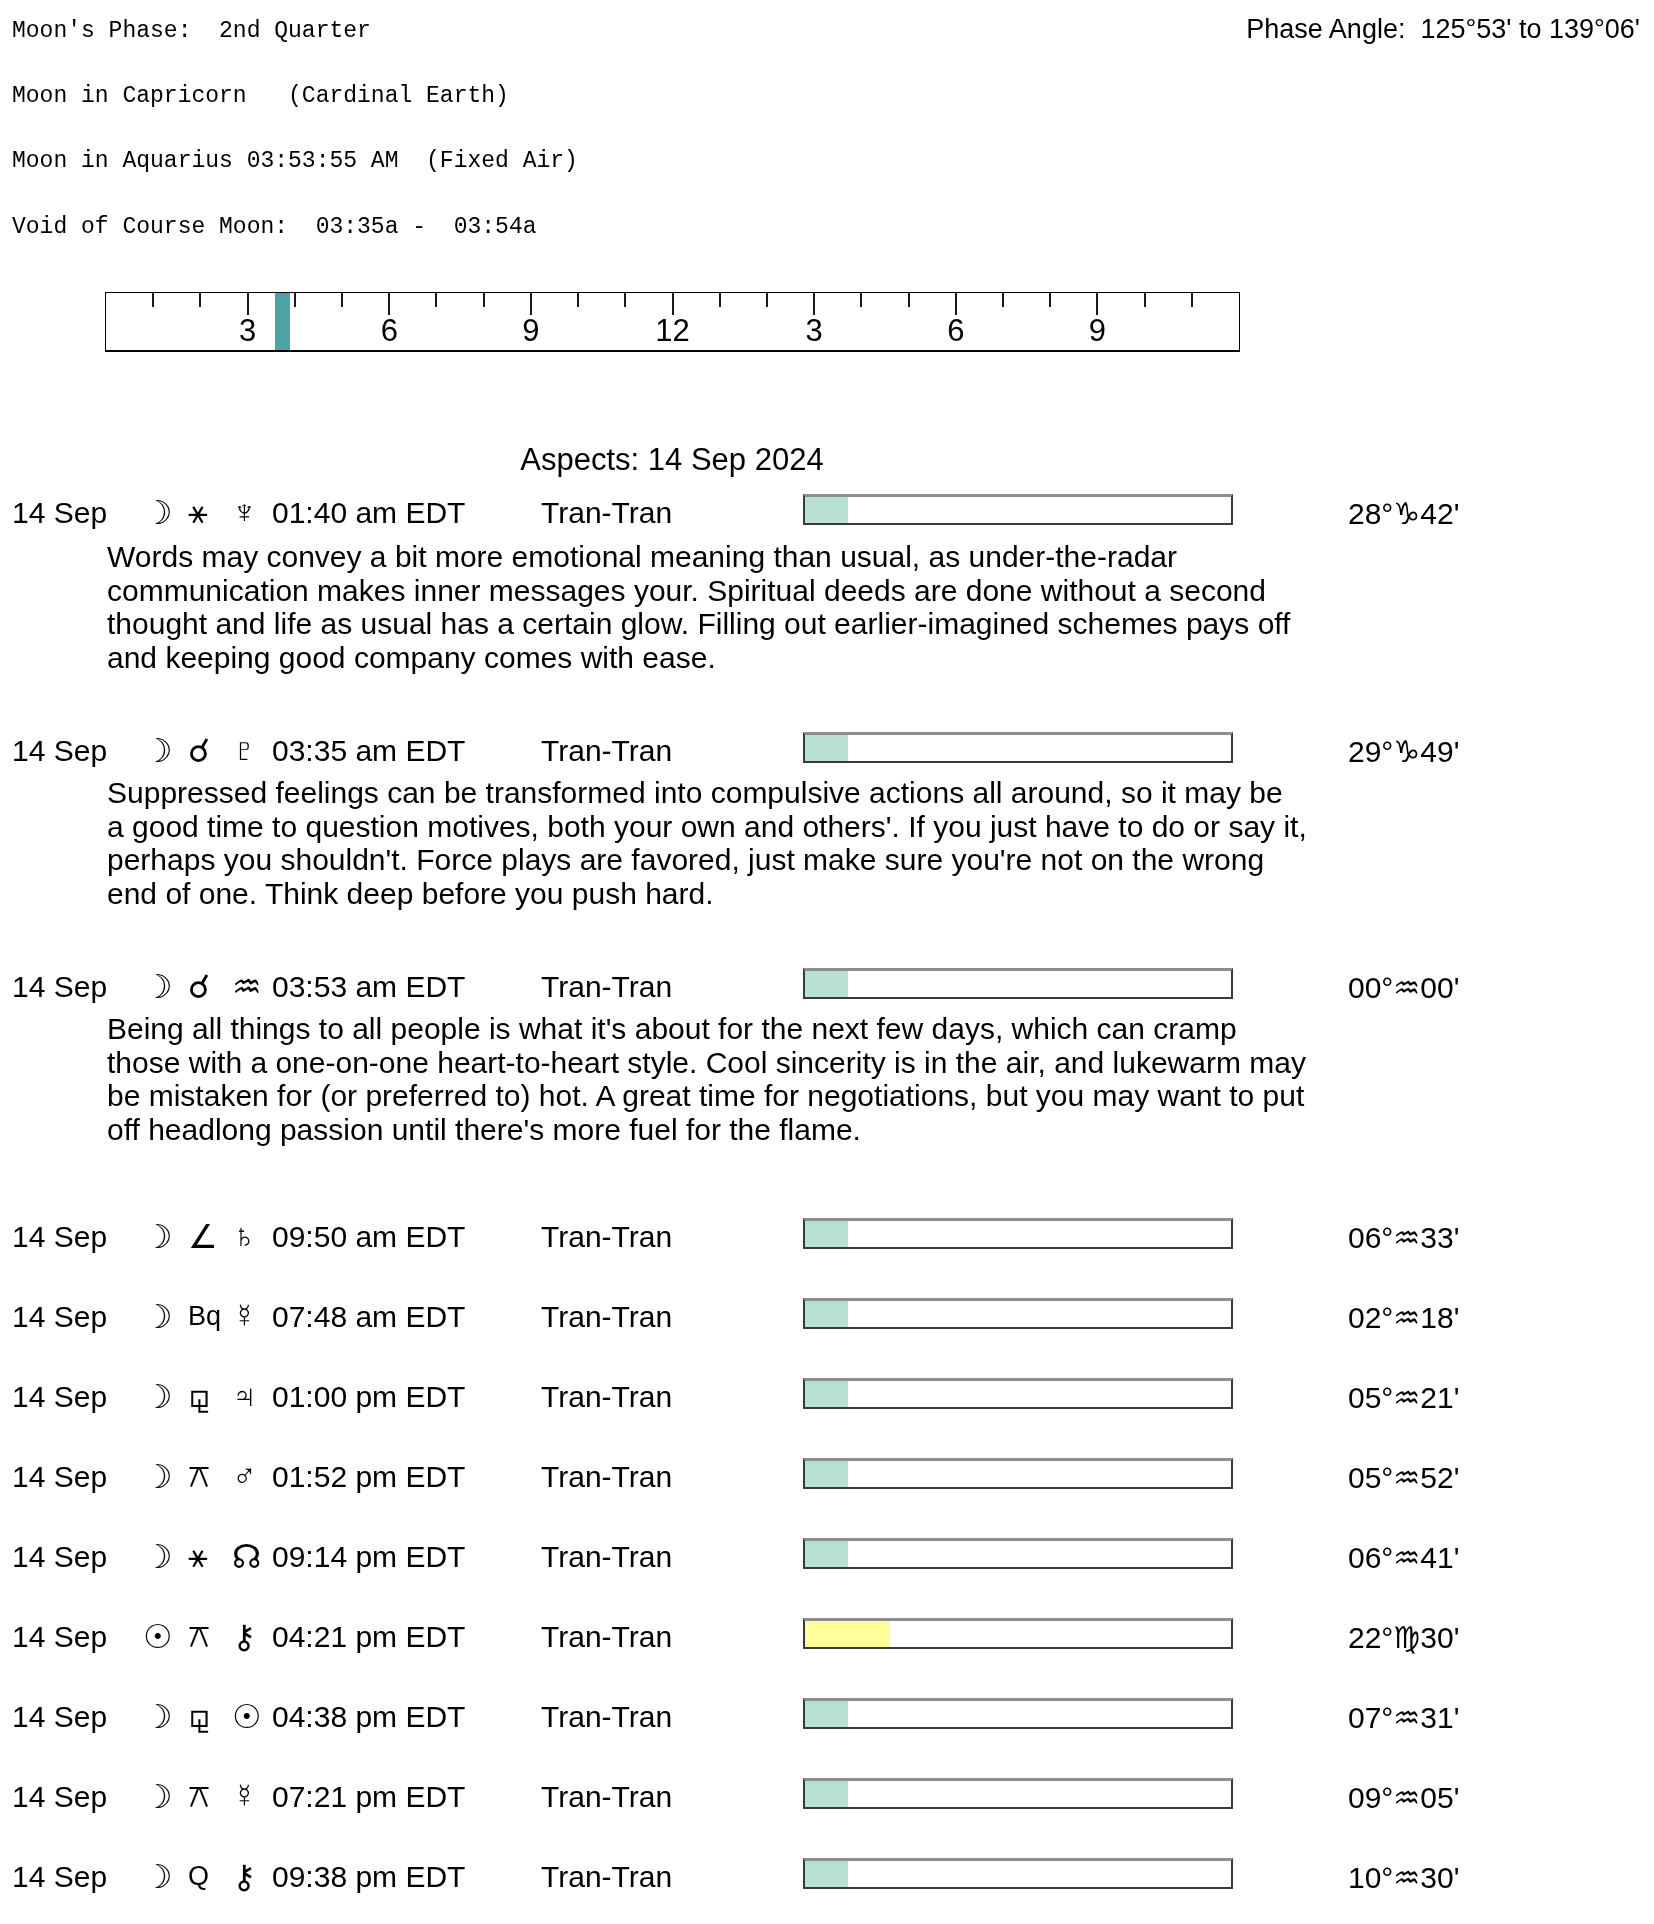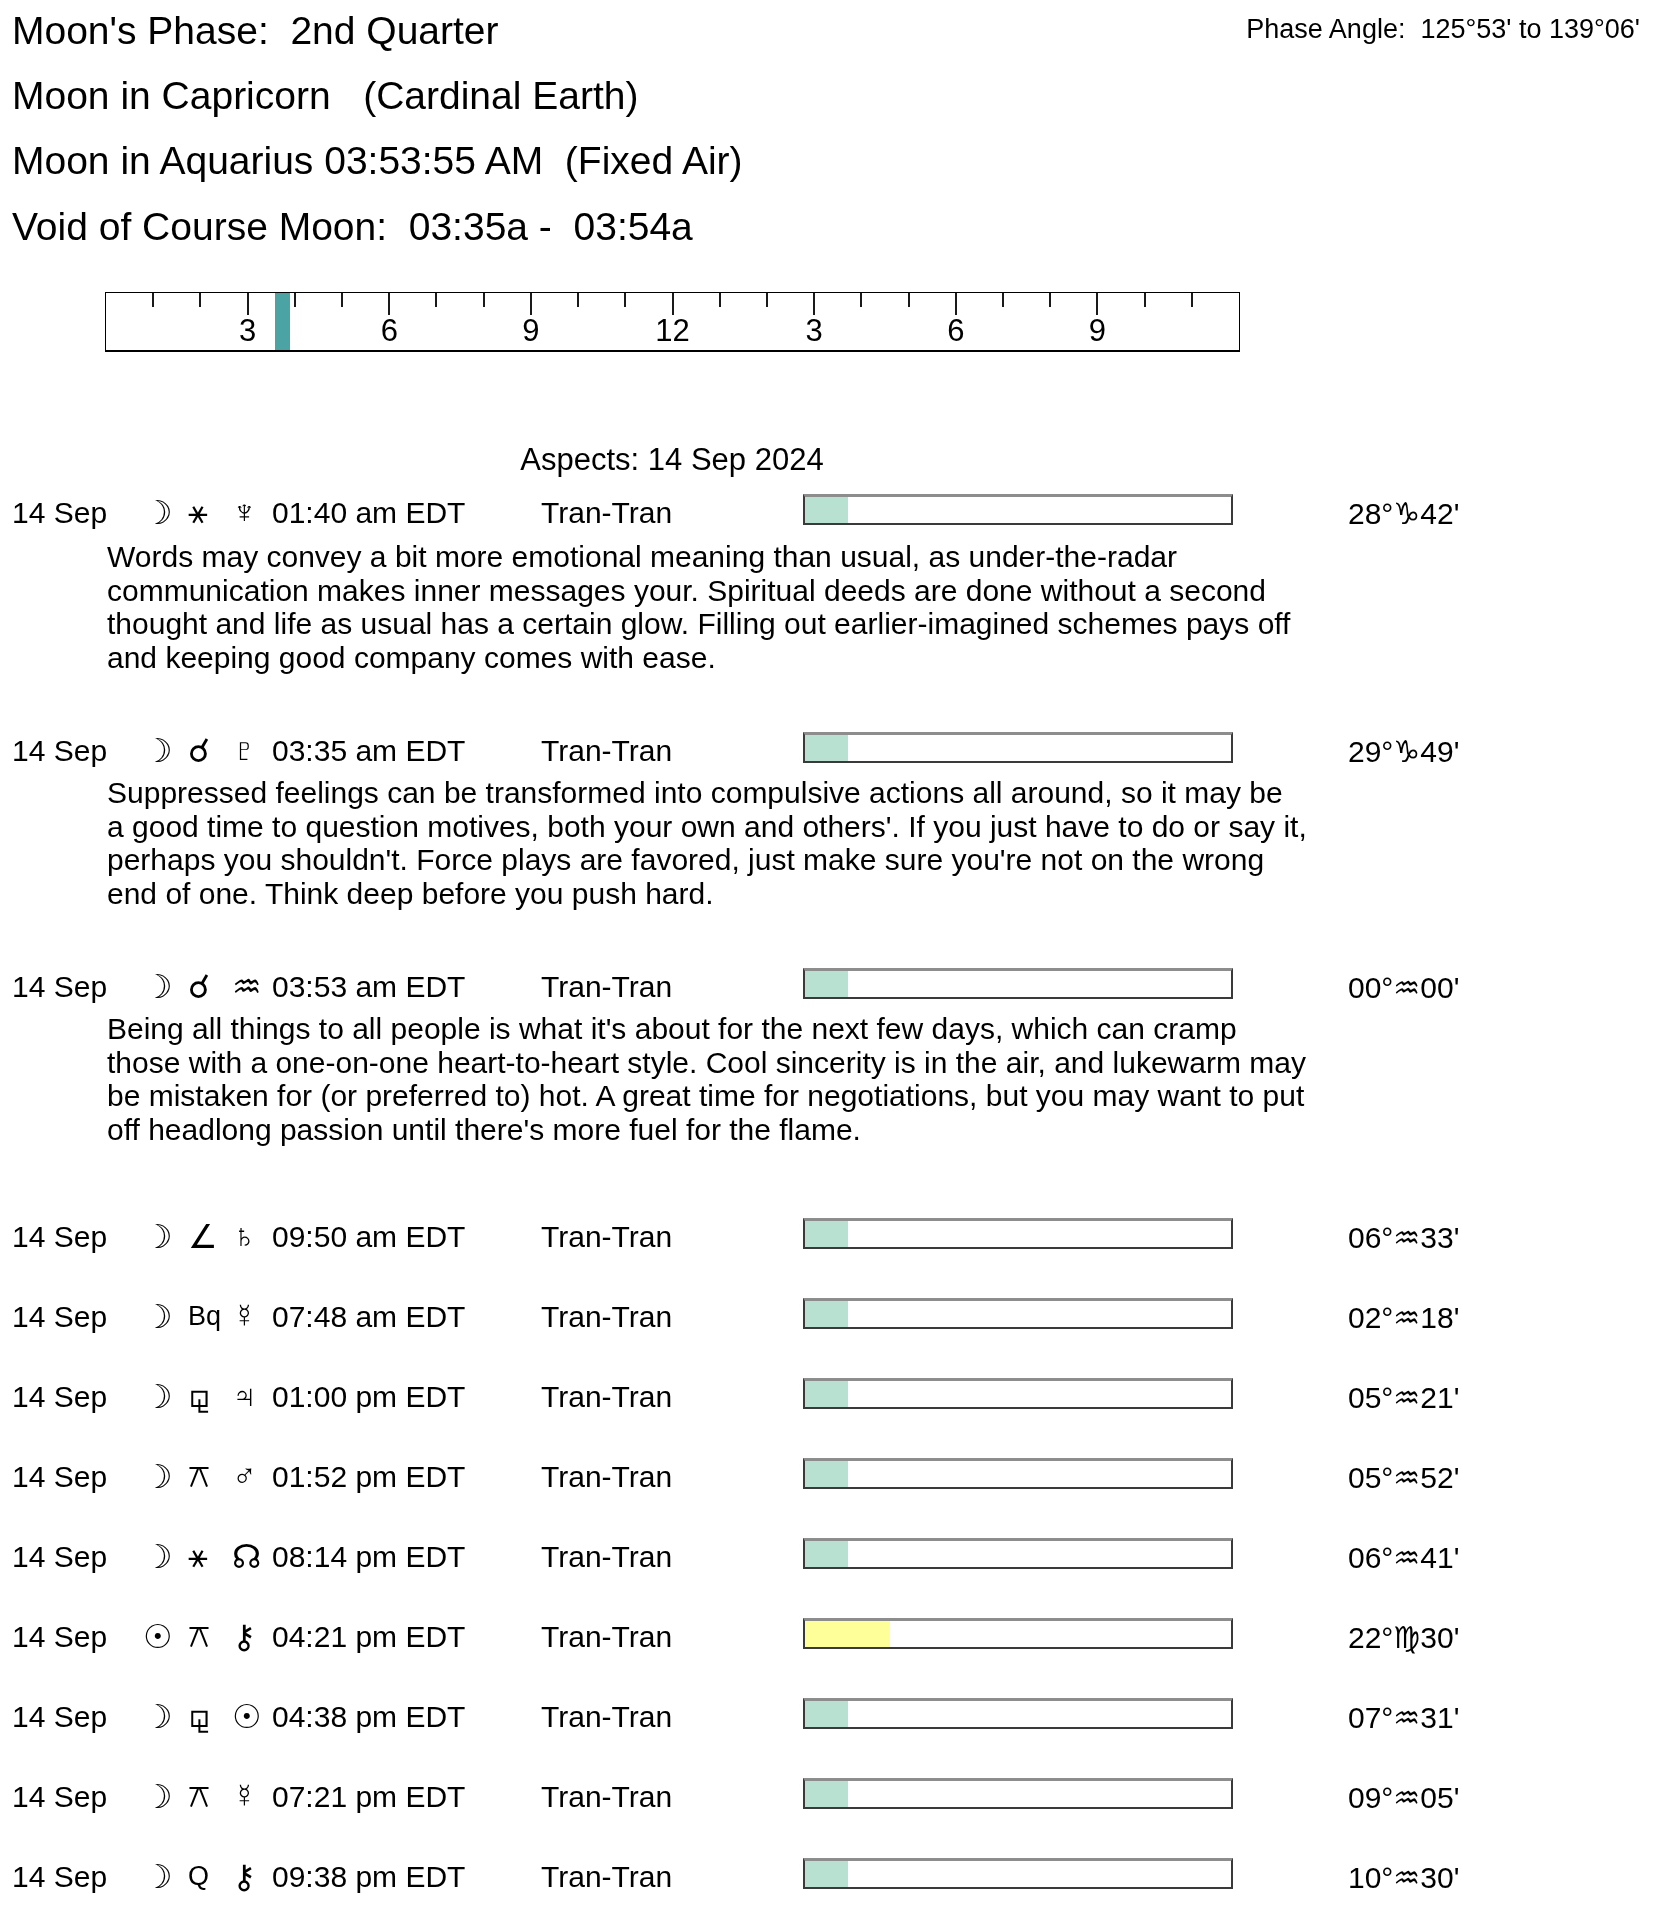--- a/index.html
+++ b/index.html
@@ -5,21 +5,21 @@
   html,body{margin:0;padding:0;}
   body{
     position:relative;
     width:1654px;height:1924px;
     background:#ffffff;
     font-family:"Liberation Sans","DejaVu Sans",sans-serif;
     color:#000;
     overflow:hidden;
   }
   [data-bind]{white-space:pre-wrap;}
-  .hline{position:absolute;left:12px;font-size:39px;line-height:34px;}
+  .hline{position:absolute;left:12px;font-size:23px;line-height:34px;font-family:Liberation Mono, monospace;}
   .phase-angle{position:absolute;right:14px;top:14px;font-size:27px;}
   
   .ruler{
     position:absolute;left:105px;top:292px;width:1135px;height:60px;
     border:1px solid #000;border-bottom:2px solid #000;
     box-sizing:border-box;background:#fff;
   }
   .tick{position:absolute;top:0;width:2px;height:14px;background:#1a1a1a;transform:translateX(-1px);}
   .tick.major{height:22px;}
   .rlabel{position:absolute;top:20px;font-size:31px;transform:translateX(-50%);}
@@ -182,21 +182,21 @@
       <div class="bar-fill" style="width: 10%; background: rgb(185, 225, 210);"></div>
     </div>
   <span class="cell deg" data-bind="aspects.rows.6.degree">05°♒52'</span>
 </div>
 
 <div class="row" style="top:1540px">
   <span class="cell date" data-bind="aspects.rows.7.date">14 Sep</span>
   <span class="glyph b1" data-bind="aspects.rows.7.body1_glyph">☽</span>
   <span class="glyph asp" data-bind="aspects.rows.7.aspect_glyph">⚹</span>
   <span class="glyph b2" data-bind="aspects.rows.7.body2_glyph">☊</span>
-  <span class="cell time" data-bind="aspects.rows.7.time">08:14 pm EDT</span>
+  <span class="cell time" data-bind="aspects.rows.7.time">09:14 pm EDT</span>
   <span class="cell tran" data-bind="aspects.rows.7.type">Tran-Tran</span>
   <div class="bar">
       <div class="bar-fill" style="width: 10%; background: rgb(185, 225, 210);"></div>
     </div>
   <span class="cell deg" data-bind="aspects.rows.7.degree">06°♒41'</span>
 </div>
 
 <div class="row" style="top:1620px">
   <span class="cell date" data-bind="aspects.rows.8.date">14 Sep</span>
   <span class="glyph b1" data-bind="aspects.rows.8.body1_glyph">☉</span>

